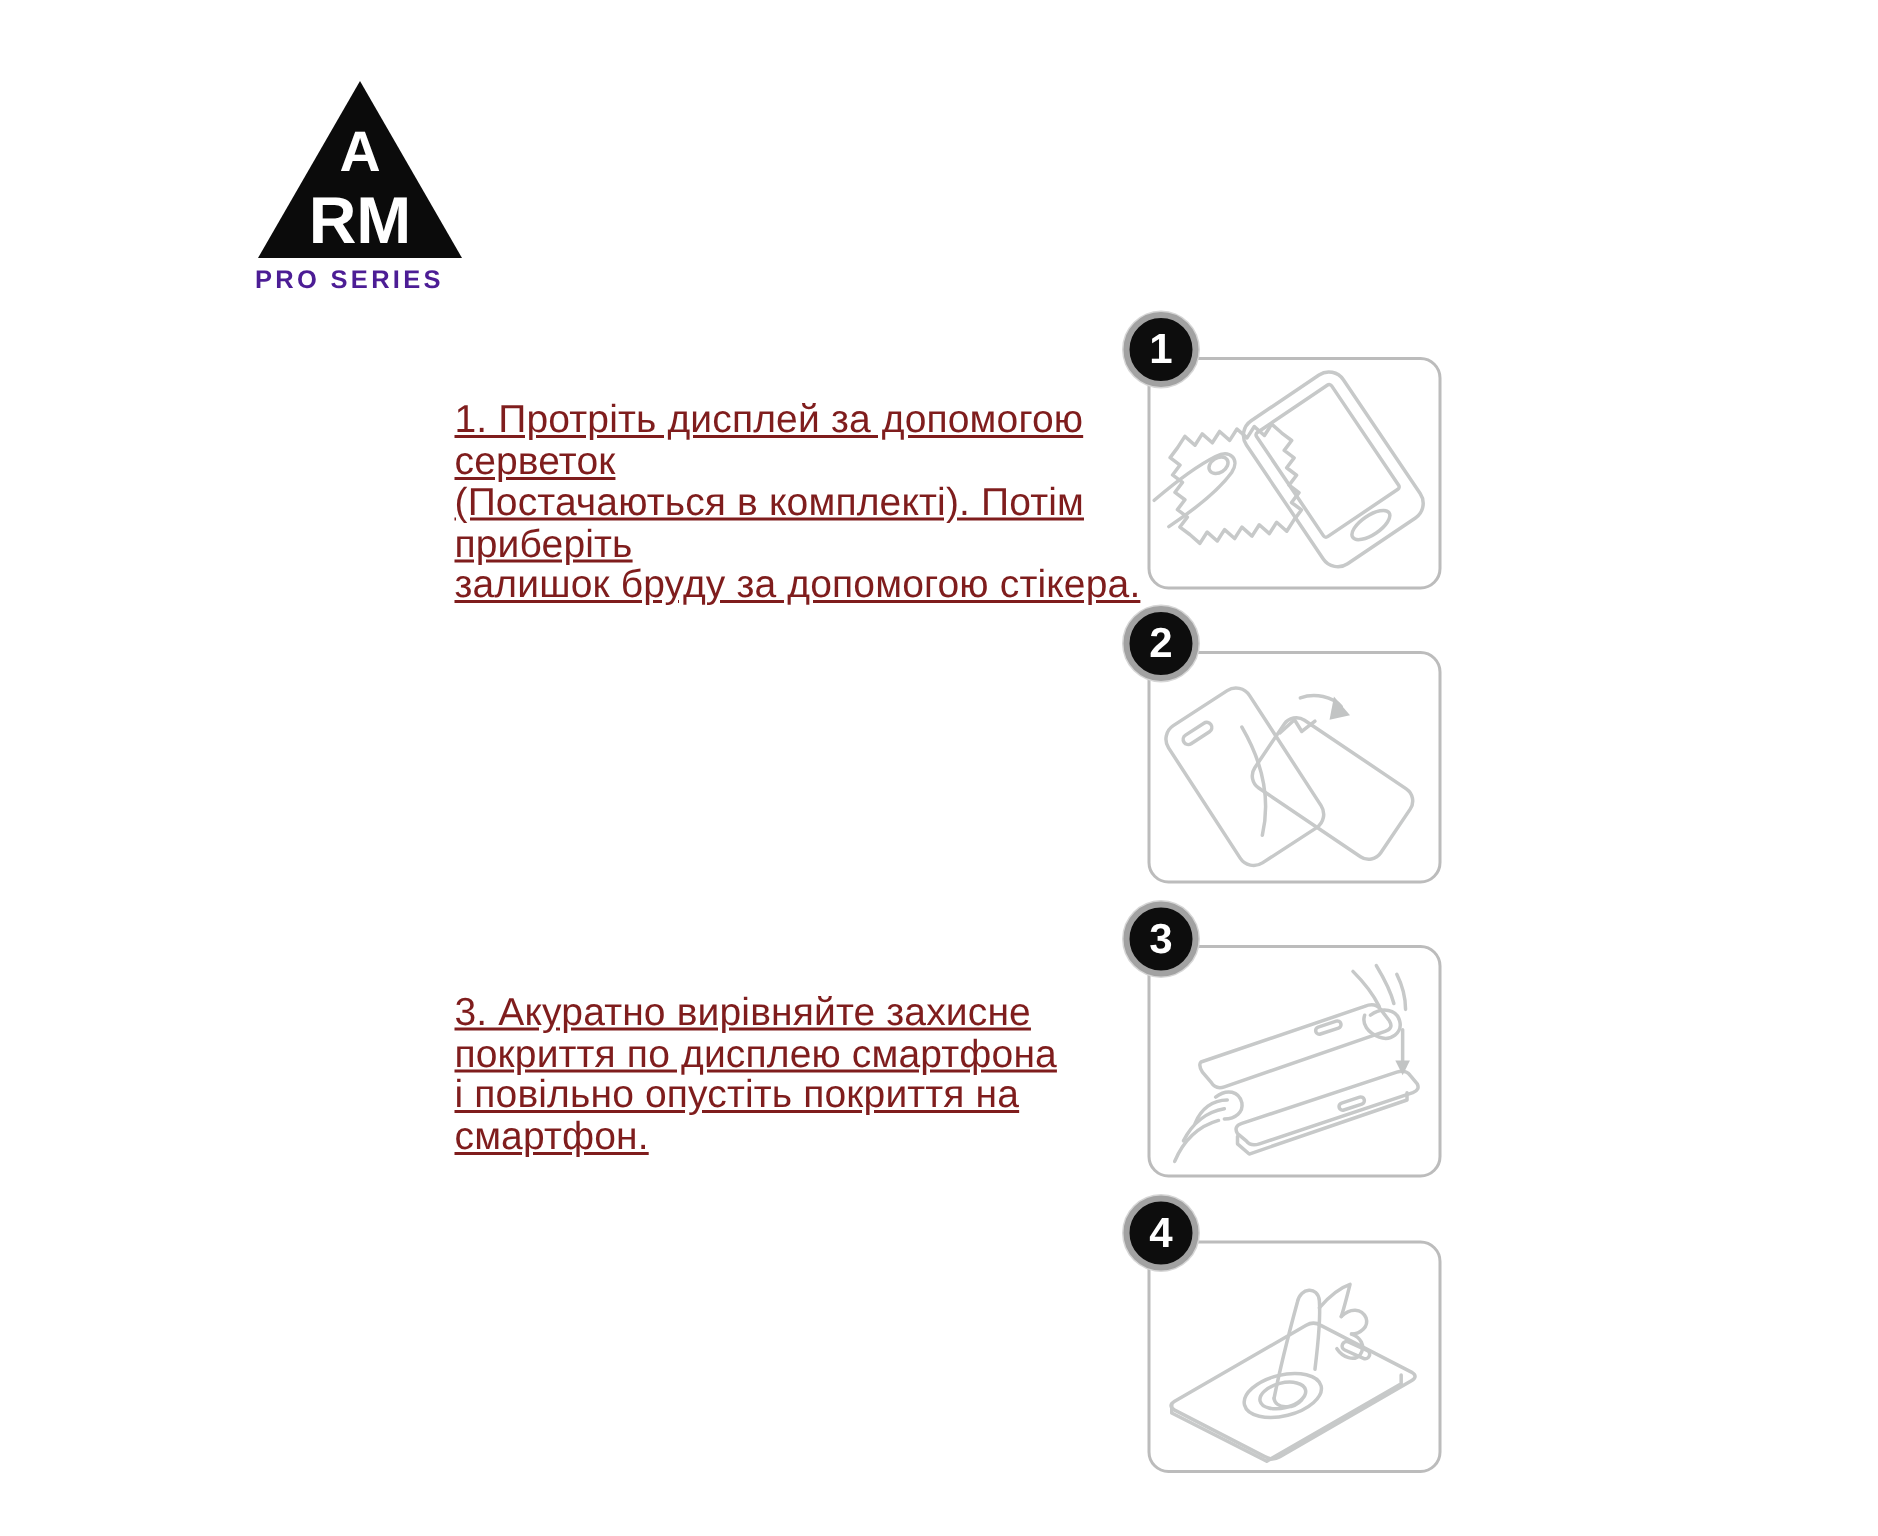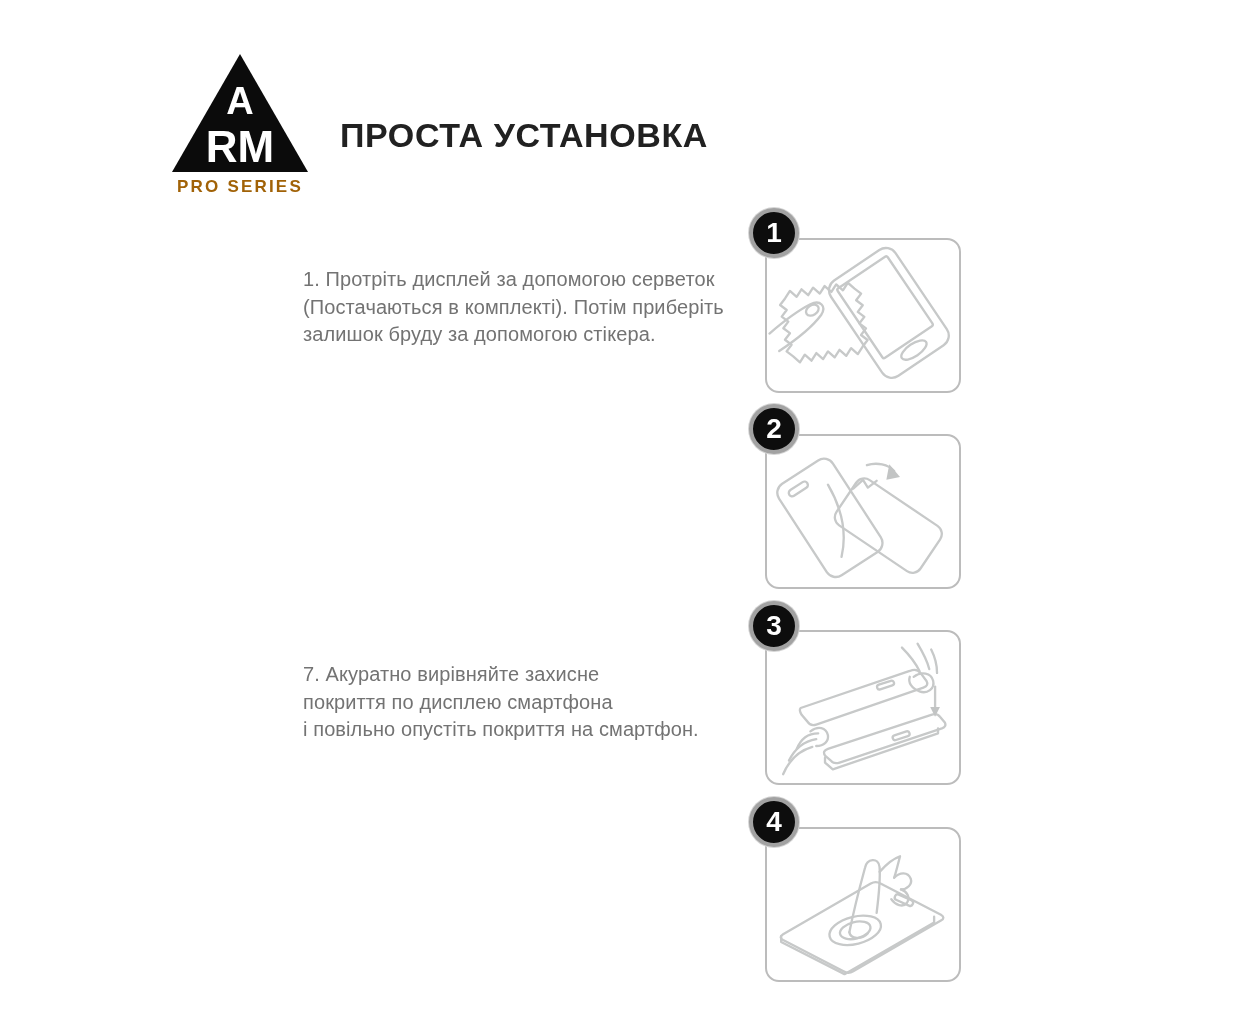--- a/index.html
+++ b/index.html
@@ -3,34 +3,34 @@
 <meta charset="utf-8">
 <style>
   * { margin:0; padding:0; box-sizing:border-box; }
   body { background:#ffffff; font-family:"Liberation Sans","DejaVu Sans",sans-serif; }
   .page { position:relative; width:1252px; height:1024px; background:#ffffff; overflow:hidden; }
 
   
   .logo { position:absolute; left:170px; top:52px; width:140px; }
   .logo svg { display:block; }
   .logo-sub {
-    margin-top:3px; text-align:center; font-weight:700; font-size:17px;
-    letter-spacing:2.2px; color:#a16207; white-space:nowrap;
+    margin-top:3px; text-align:left; font-weight:700; font-size:17px;
+    letter-spacing:2.2px; color:#4c1d95; white-space:nowrap;
   }
 
   
   .title {
     position:absolute; left:340px; top:116px; font-size:34px; font-weight:700;
     letter-spacing:0.6px; color:#212121; white-space:nowrap;
   }
 
   
   .step-text {
-    position:absolute; left:303px; width:460px; font-size:20px; line-height:27.5px;
-    color:#737373; white-space:pre-line; letter-spacing:0.1px;
+    position:absolute; left:303px; width:460px; font-size:26px; line-height:27.5px;
+    color:#7f1d1d; white-space:pre-line; letter-spacing:0.1px;text-decoration:underline;
   }
   .step-text.s1 { top:266px; }
   .step-text.s2 { top:493px; }
   .step-text.s3 { top:661px; }
   .step-text.s4 { top:859px; }
 
   
   .frame {
     position:absolute; left:765px; width:196px; height:155px;
     border:2px solid #bcbcbc; border-radius:14px; background:#ffffff; overflow:hidden;
@@ -60,26 +60,25 @@
 
   <div class="logo">
     <svg width="140" height="122" viewBox="0 0 140 122">
       <polygon points="70,2 138,120 2,120" fill="#0b0b0b"></polygon>
       <text x="70" y="62" text-anchor="middle" fill="#ffffff" font-size="38" font-weight="700" font-family="Liberation Sans, DejaVu Sans, sans-serif">A</text>
       <text x="70" y="110" text-anchor="middle" fill="#ffffff" font-size="44" font-weight="700" font-family="Liberation Sans, DejaVu Sans, sans-serif">RM</text>
     </svg>
     <div class="logo-sub">PRO SERIES</div>
   </div>
 
-  <h1 class="title">ПРОСТА УСТАНОВКА</h1>
 
   <div class="step-text s1">1. Протріть дисплей за допомогою серветок
 (Постачаються в комплекті). Потім приберіть
 залишок бруду за допомогою стікера.</div>
-  <div class="step-text s3">7. Акуратно вирівняйте захисне
+  <div class="step-text s3">3. Акуратно вирівняйте захисне
 покриття по дисплею смартфона
 і повільно опустіть покриття на смартфон.</div>
 
   <div class="badge b1">
       <span>1</span>
     </div>
   <div class="badge b2">
       <span>2</span>
     </div>
   <div class="badge b3">

